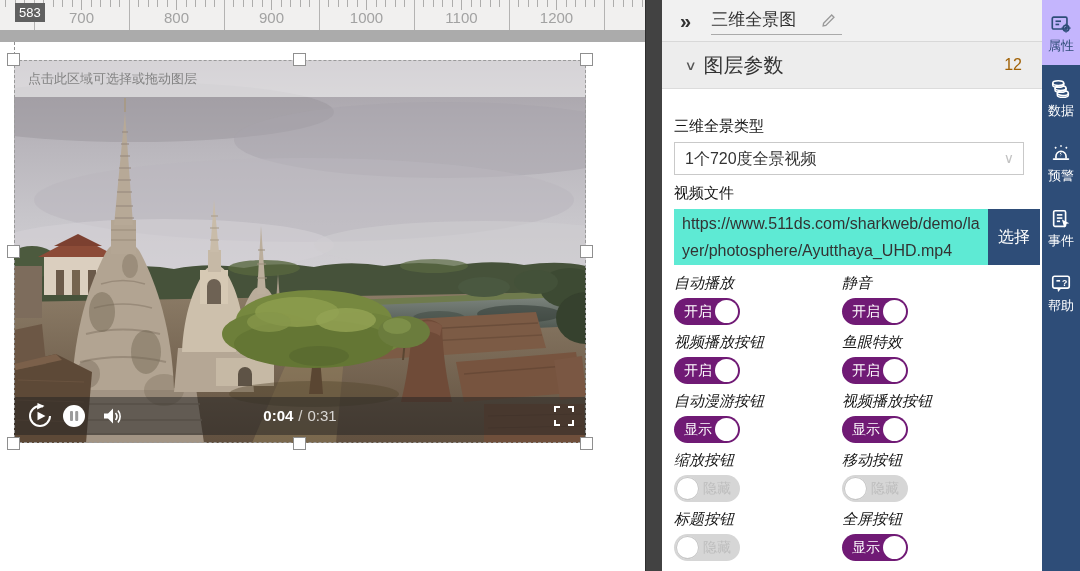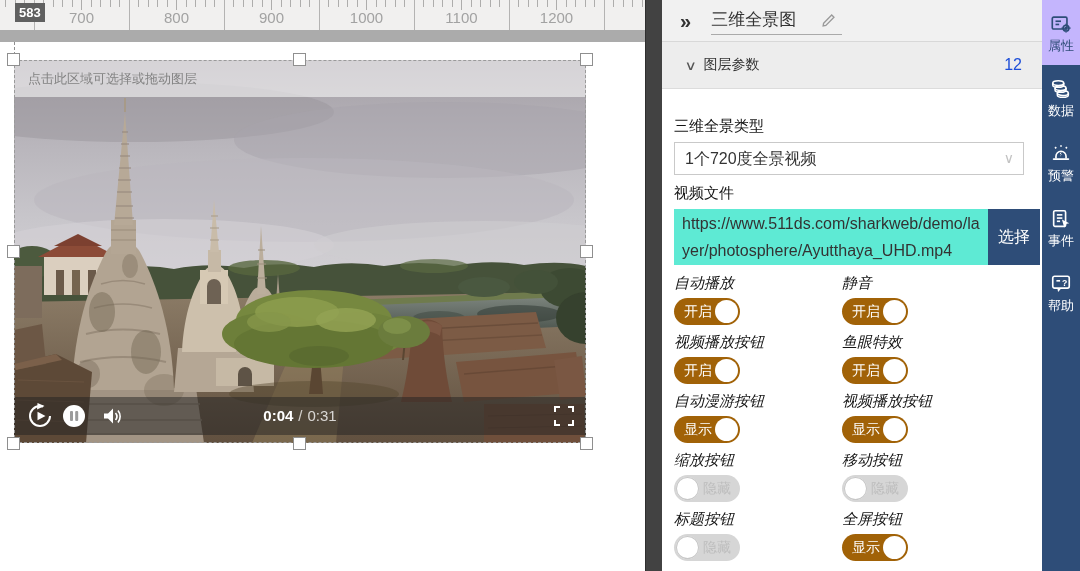--- a/index.html
+++ b/index.html
@@ -4,21 +4,21 @@
 <style>
   * { margin:0; padding:0; box-sizing:border-box; }
   html,body { background:#888; }
   body { font-family:"Liberation Sans", sans-serif; }
   #app { position:relative; width:1080px; height:571px; background:#fff; overflow:hidden; }
 
   
   .canvas { position:absolute; left:0; top:0; width:645px; height:571px; background:#fff; }
   .ruler { position:absolute; left:0; top:0; width:645px; height:30px; background:#f1f0ef; }
   .ruler-badge { position:absolute; left:15px; top:3px; background:#606060; color:#fff;
-    font-size:13px; font-weight:bold; padding:3px 4px; line-height:1; z-index:5; }
+    font-size:13px; font-weight:normal; padding:3px 4px; line-height:1; z-index:5; }
   .hscroll { position:absolute; left:0; top:30px; width:645px; height:12px; background:#ababab; }
   .guide { position:absolute; left:14px; top:42px; height:18px; width:0; border-left:1px dashed #8f8f8f; }
 
   
   .layer { position:absolute; left:14px; top:60px; width:572px; height:383px; cursor:move; }
   .scene { position:absolute; inset:0; width:100%; height:100%; display:block; }
   .hint { position:absolute; left:0; top:0; width:100%; height:37px;
     background:rgba(255,255,255,.55); color:#828282; font-size:13px;
     line-height:37px; padding-left:14px; }
   .vbar { position:absolute; left:0; bottom:8px; width:100%; height:38px; background:rgba(33,33,33,.5); }
@@ -47,41 +47,41 @@
     display:flex; align-items:center; padding-left:18px; }
   .collapse { font-size:20px; font-weight:bold; color:#333; background:none; border:none;
     cursor:pointer; line-height:1; }
   .p-titlewrap { margin-left:20px; display:flex; align-items:center; gap:24px;
     border-bottom:1px solid #aaa; padding:2px 4px 3px 0;justify-content:space-between; }
   .p-title { font-size:17px; color:#333; }
   .edit-btn { background:none; border:none; cursor:pointer; display:flex; }
   .p-section { height:47px; background:#ededed; border-bottom:1px solid #dcdcdc;
     display:flex; align-items:center; padding:0 20px 0 24px; cursor:pointer; }
   .sec-chev { color:#555; font-size:13px; margin-right:8px; transform:scaleX(1.3); }
-  .sec-label { font-size:14px; color:#333; }
-  .sec-count { margin-left:auto; font-size:16px; color:#1d4ed8; }
+  .sec-label { font-size:20px; color:#333; }
+  .sec-count { margin-left:auto; font-size:16px; color:#a16207; }
   .p-body { padding:12px 0 0 12px; }
   .f-label { font-size:15px; color:#141414; margin:9px 0 6px; }
   .f-label:first-child { margin-top:16px; }
   .select { position:relative; width:350px; height:33px; border:1px solid #c9c9c9; background:#fff;
     font-size:16px; color:#333; line-height:31px; padding:0 24px 0 10px; cursor:pointer;
     white-space:nowrap; overflow:hidden; }
   .select .chev { position:absolute; right:9px; top:0; color:#c3c3c3; font-size:14px; }
   .file-row { display:flex; width:366px; }
   .file-url { flex:1; background:#5eead4; color:#333; font-size:16px; line-height:27px;
     padding:1px 8px; word-break:break-all; cursor:text; }
   .file-btn { width:52px; background:#2e4d78; color:#fff; border:none; font-size:16px;
     cursor:pointer; font-family:inherit; }
   .toggles { margin-top:9px; display:grid; grid-template-columns:168px 1fr; }
   .t-cell { margin-bottom:8px; }
   .t-label { font-size:15px; color:#141414; margin-bottom:5px;font-style:italic; }
   .toggle { position:relative; width:66px; height:27px; border-radius:14px; cursor:pointer; }
   .toggle .t-knob { position:absolute; top:2px; width:23px; height:23px; border-radius:50%; background:#fff; }
   .toggle .t-text { position:absolute; top:0; line-height:27px; font-size:14px; }
-  .toggle.on { background:#a16207; }
+  .toggle.on { background:#701a75; }
   .toggle.on .t-knob { right:2px; }
   .toggle.on .t-text { left:10px; color:#fff; }
   .toggle.off { background:#d6d6d6; }
   .toggle.off .t-knob { left:2px; box-shadow:inset 0 0 0 1px #c7c7c7; }
   .toggle.off .t-text { right:9px; color:#bdbdbd; }
 
   
   .sidebar { position:absolute; left:1042px; top:0; width:38px; height:571px; background:#2e4d78; }
   .sb-item { height:65px; display:flex; flex-direction:column; align-items:center;
     justify-content:center; gap:4px; color:#fff; cursor:pointer; }

